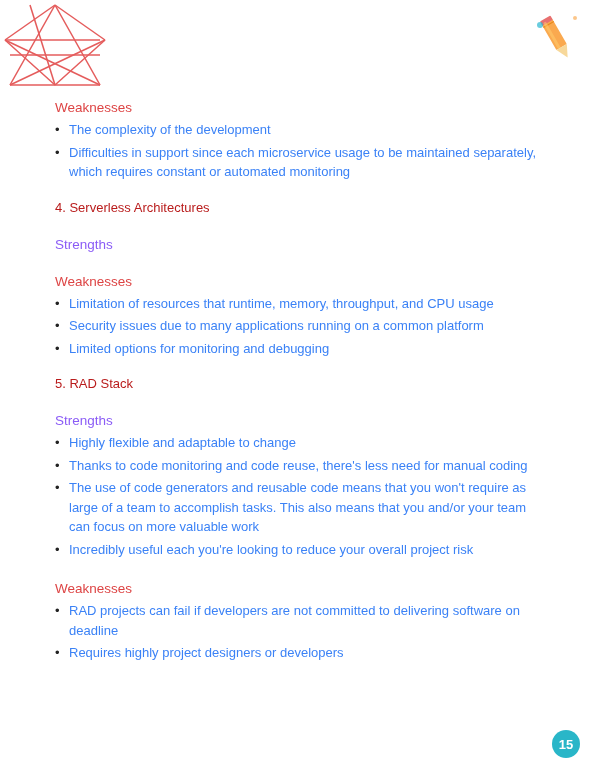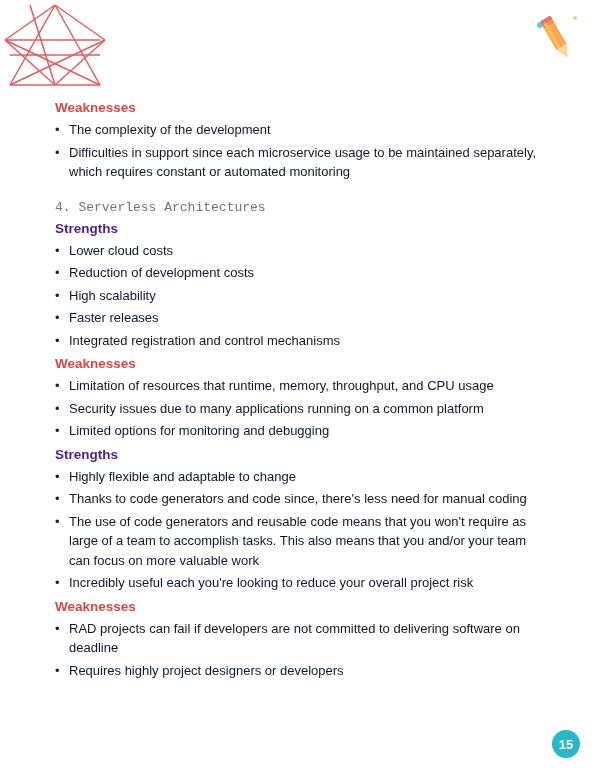--- a/index.html
+++ b/index.html
@@ -41,53 +41,52 @@
       top: 10px;
       right: 15px;
       width: 55px;
       height: 55px;
     }
 
     .section-number {
       margin-top: 18px;
       margin-bottom: 6px;
       font-size: 13px;
-      color: #737373;
-      font-family: Liberation Mono, monospace;
+      color: #b91c1c;
     }
 
     .section-heading {
       font-size: 13.5px;
-      font-weight: bold;
+      font-weight: normal;
       color: #222;
-      margin-top: 6px;
+      margin-top: 22px;
       margin-bottom: 5px;
     }
 
     .section-heading.strengths {
-      color: #4c1d95;
+      color: #8b5cf6;
     }
 
     .section-heading.weaknesses {
       color: #d44;
     }
 
     ul {
       list-style: none;
       padding: 0;
       margin: 0 0 6px 0;
     }
 
     ul li {
       position: relative;
       padding-left: 14px;
       margin-bottom: 3px;
       font-size: 13px;
       line-height: 1.5;
-      color: #0f172a;
+      color: #3b82f6;
     }
 
     ul li::before {
       content: "•";
       position: absolute;
       left: 0;
       top: 0;
       color: #222;
     }
 
@@ -164,44 +163,38 @@
       <ul>
         <li>The complexity of the development</li>
         <li>Difficulties in support since each microservice usage to be maintained separately, which requires constant or automated monitoring</li>
       </ul>
     </div>
 
     <div class="section-number">4.  Serverless Architectures</div>
 
     <div>
       <div class="section-heading strengths">Strengths</div>
-      <ul>
-        <li>Lower cloud costs</li>
-        <li>Reduction of development costs</li>
-        <li>High scalability</li>
-        <li>Faster releases</li>
-        <li>Integrated registration and control mechanisms</li>
-      </ul>
     </div>
 
     <div>
       <div class="section-heading weaknesses">Weaknesses</div>
       <ul>
         <li>Limitation of resources that runtime, memory, throughput, and CPU usage</li>
         <li>Security issues due to many applications running on a common platform</li>
         <li>Limited options for monitoring and debugging</li>
       </ul>
     </div>
 
+    <div class="section-number">5. RAD Stack</div>
 
     <div>
       <div class="section-heading strengths">Strengths</div>
       <ul>
         <li>Highly flexible and adaptable to change</li>
-        <li>Thanks to code generators and code since, there's less need for manual coding</li>
+        <li>Thanks to code monitoring and code reuse, there's less need for manual coding</li>
         <li>The use of code generators and reusable code means that you won't require as large of a team to accomplish tasks. This also means that you and/or your team can focus on more valuable work</li>
         <li>Incredibly useful each you're looking to reduce your overall project risk</li>
       </ul>
     </div>
 
     <div>
       <div class="section-heading weaknesses">Weaknesses</div>
       <ul>
         <li>RAD projects can fail if developers are not committed to delivering software on deadline</li>
         <li>Requires highly project designers or developers</li>

